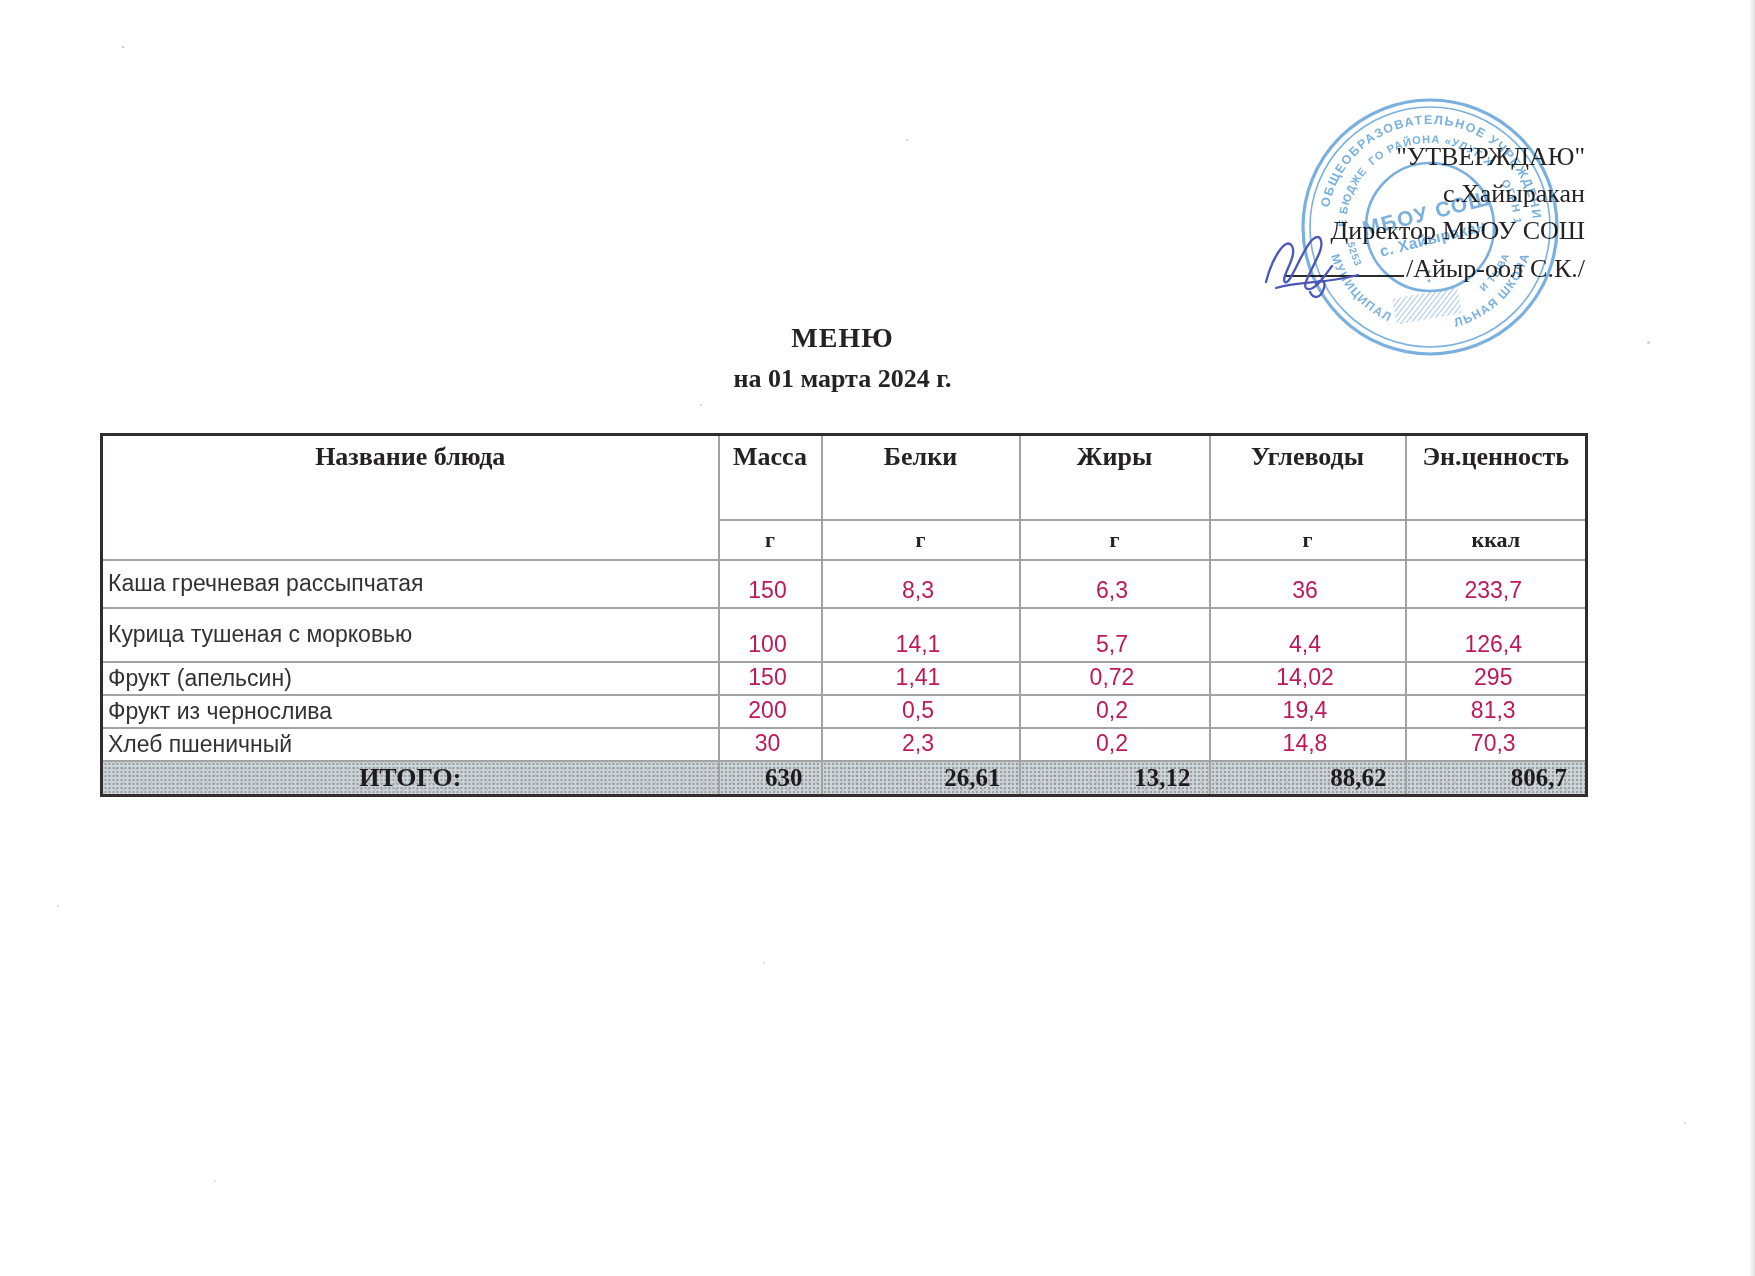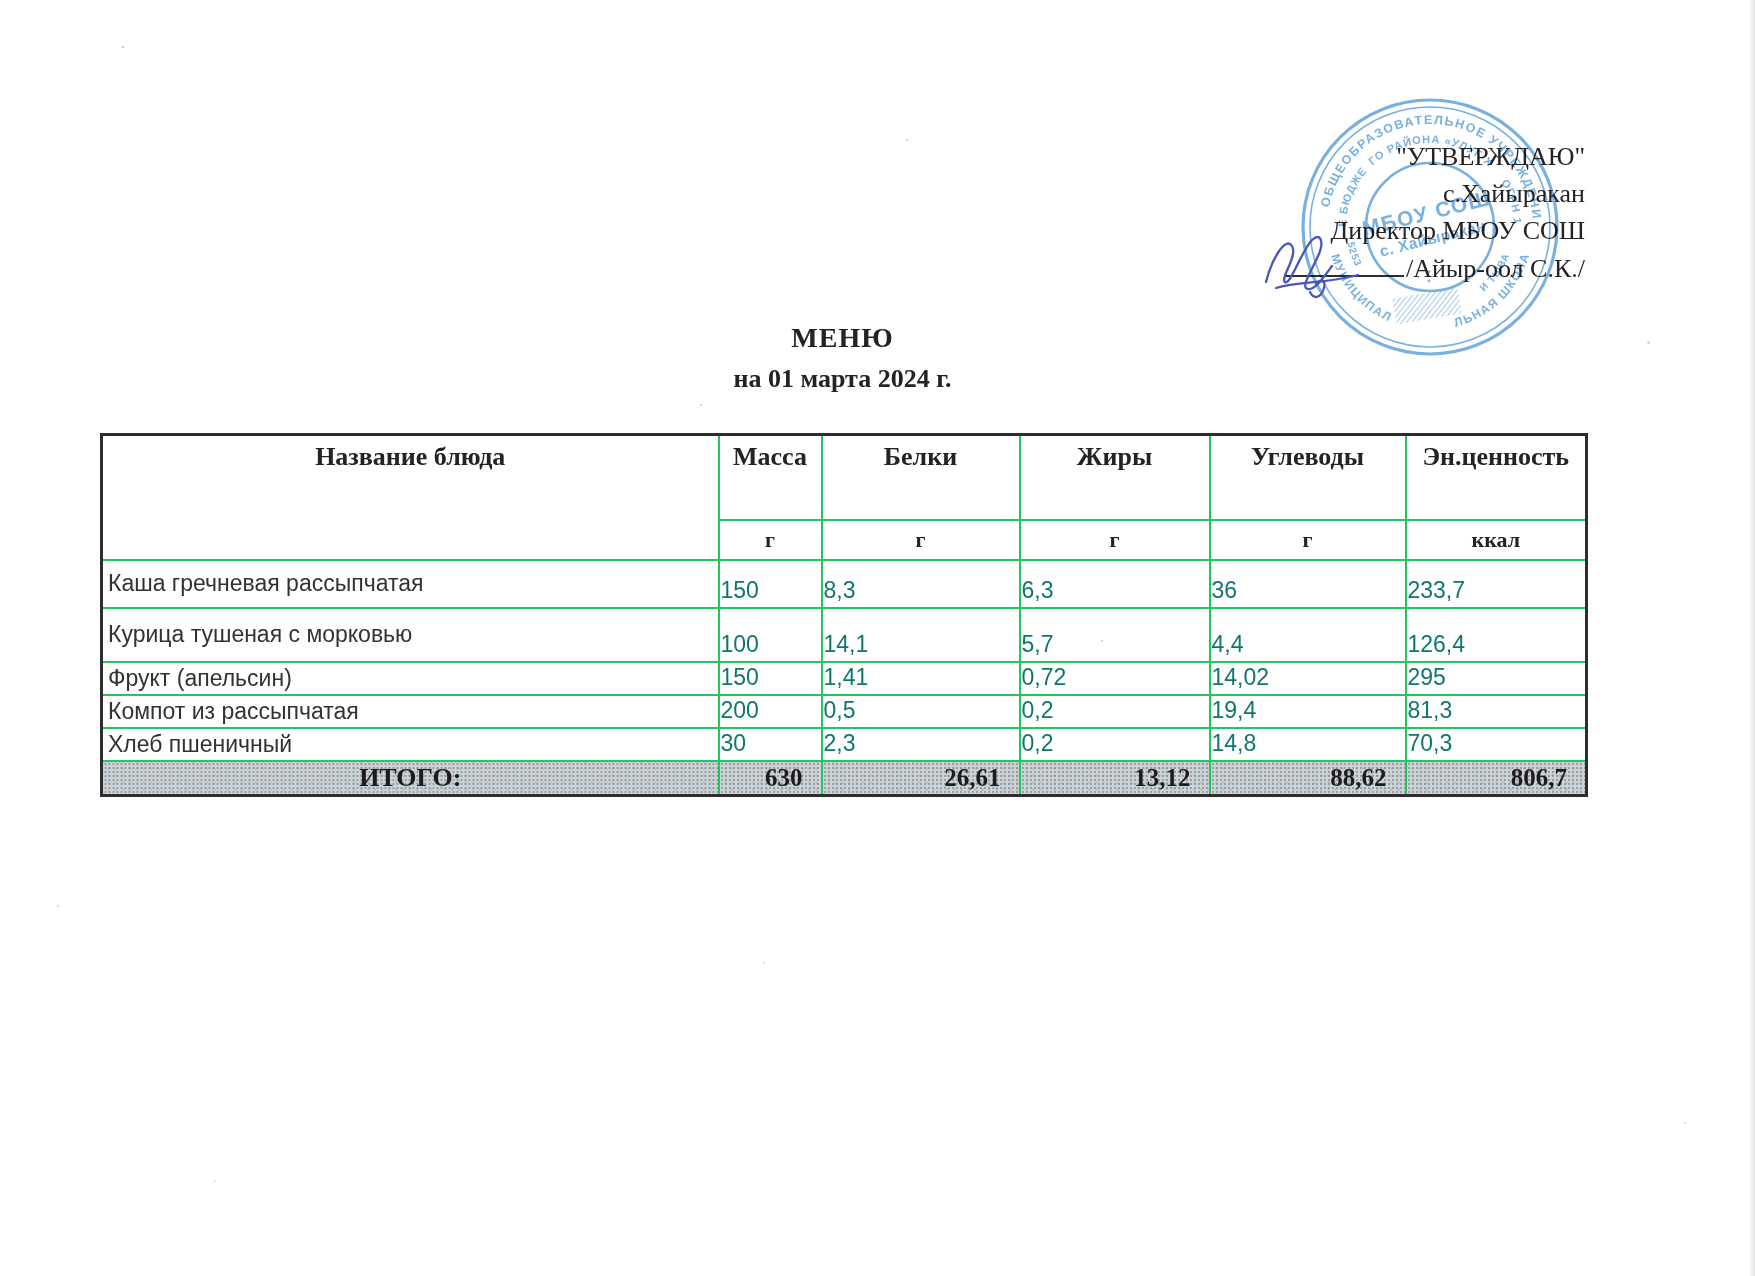--- a/index.html
+++ b/index.html
@@ -72,21 +72,21 @@
   
   .menu-table{
     position:absolute;
     left:100px; top:433px;
     border-collapse:collapse;
     table-layout:fixed;
     width:1485px;
     background:#fff;
   }
   .menu-table td,.menu-table th{
-    border:2px solid #22c55e;
+    border:2px solid #a3a3a3;
     overflow:hidden;
     white-space:nowrap;
     margin-left:48px;
   }
   .menu-table{border:3px solid #312d2e;}
   .menu-table th{
     font-family:"Liberation Serif", serif;
     font-size:26px;
     font-weight:bold;
     text-align:center;
@@ -106,22 +106,22 @@
     font-family:"Liberation Sans", sans-serif;
     font-size:23px;
     color:#343132;
     text-align:left;
     vertical-align:middle;
     padding-left:5px;
   }
   .num{
     font-family:"Liberation Sans", sans-serif;
     font-size:23px;
-    color:#0f766e;
-    text-align:left;
+    color:#be185d;
+    text-align:center;
     vertical-align:bottom;
     padding-right:6px;
     padding-bottom:3px;
   }
   .total-row td{
     background-color:#ced3d6;
     background-image:
       radial-gradient(rgba(88,110,128,.5) 1px, transparent 1.5px),
       radial-gradient(rgba(172,150,140,.38) 1px, transparent 1.5px);
     background-size:4px 4px,7px 7px;
@@ -274,21 +274,21 @@
     </tr>
     <tr style="height:27px">
       <td class="dish">Фрукт (апельсин)</td>
       <td class="num">150</td>
       <td class="num">1,41</td>
       <td class="num">0,72</td>
       <td class="num">14,02</td>
       <td class="num">295</td>
     </tr>
     <tr style="height:28px">
-      <td class="dish">Компот из рассыпчатая</td>
+      <td class="dish">Фрукт из чернослива</td>
       <td class="num">200</td>
       <td class="num">0,5</td>
       <td class="num">0,2</td>
       <td class="num">19,4</td>
       <td class="num">81,3</td>
     </tr>
     <tr style="height:33px">
       <td class="dish">Хлеб пшеничный</td>
       <td class="num">30</td>
       <td class="num">2,3</td>

